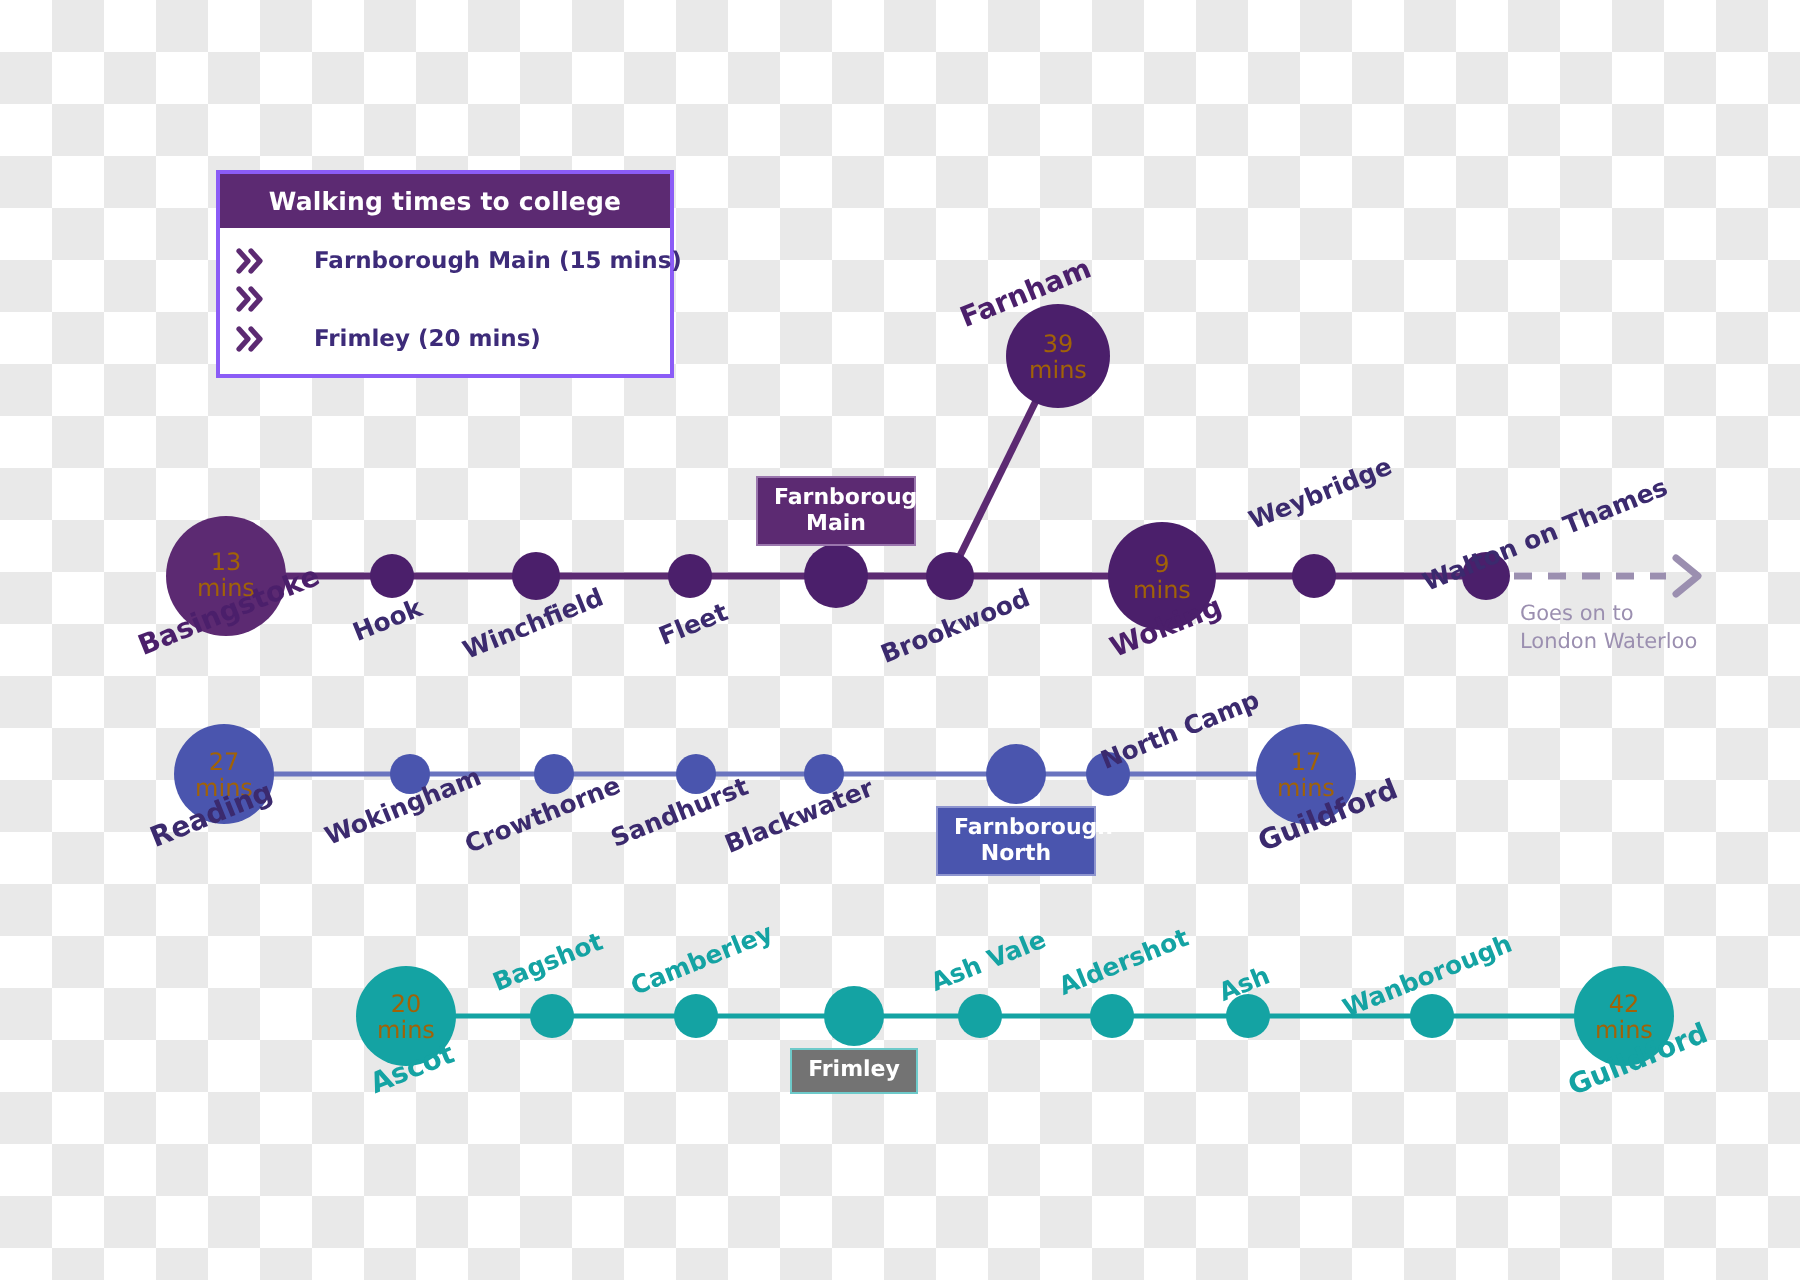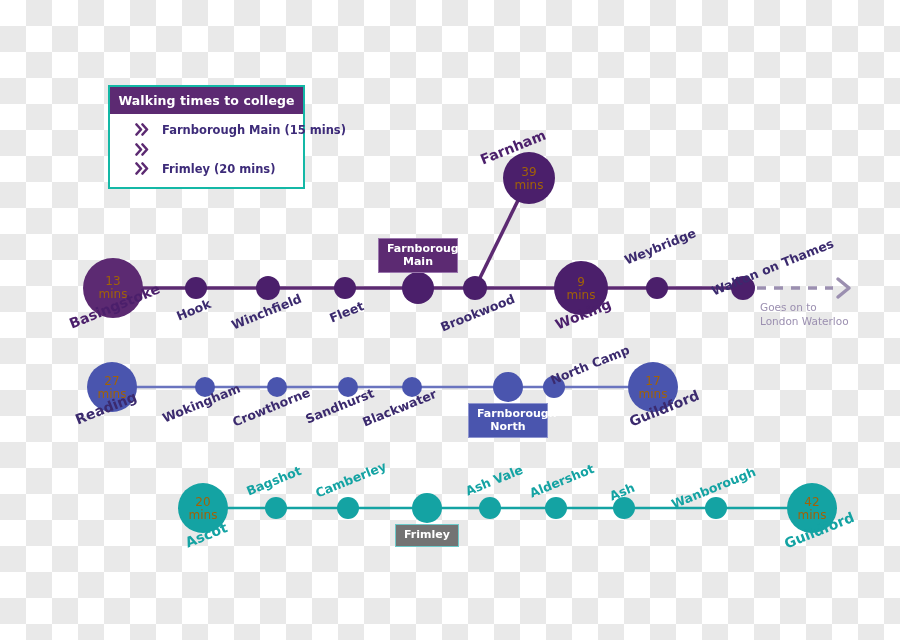--- a/index.html
+++ b/index.html
@@ -19,34 +19,34 @@
       linear-gradient(45deg,#e9e9e9 25%,transparent 25%,transparent 75%,#e9e9e9 75%),
       linear-gradient(45deg,#e9e9e9 25%,transparent 25%,transparent 75%,#e9e9e9 75%);
     background-size:52px 52px;
     background-position:0 0,26px 26px;
   }
   #stage{position:absolute;inset:0;}
   svg#map{position:absolute;left:0;top:0;width:900px;height:640px;overflow:visible;}
 
   
   .legend{
-    position:absolute;left:108px;top:85px;width:197px;
-    border:2px solid #14b8a6;background:#ffffff;
+    position:absolute;left:108px;top:85px;width:229px;
+    border:2px solid #8b5cf6;background:#ffffff;
     box-sizing:border-box;
   }
   .legend-header{
     background:#5c2a72;color:#ffffff;
     font-size:12.5px;font-weight:bold;
     text-align:center;padding:6px 4px 6px;
     letter-spacing:.1px;
   }
   .legend-body{padding:6px 0 8px 0;}
   .legend-row{
-    display:flex;align-items:flex-start;gap:12px;
-    padding:3px 0 3px 25px;
+    display:flex;align-items:center;gap:24px;
+    padding:3px 0 3px 8px;
   }
   .chev{flex:0 0 auto;line-height:0;}
   .legend-label{
     color:#3d2b79;font-size:11.5px;font-weight:bold;white-space:nowrap;
   }
 
   
   .lbl{
     position:absolute;white-space:nowrap;
     font-size:12.5px;font-weight:bold;

